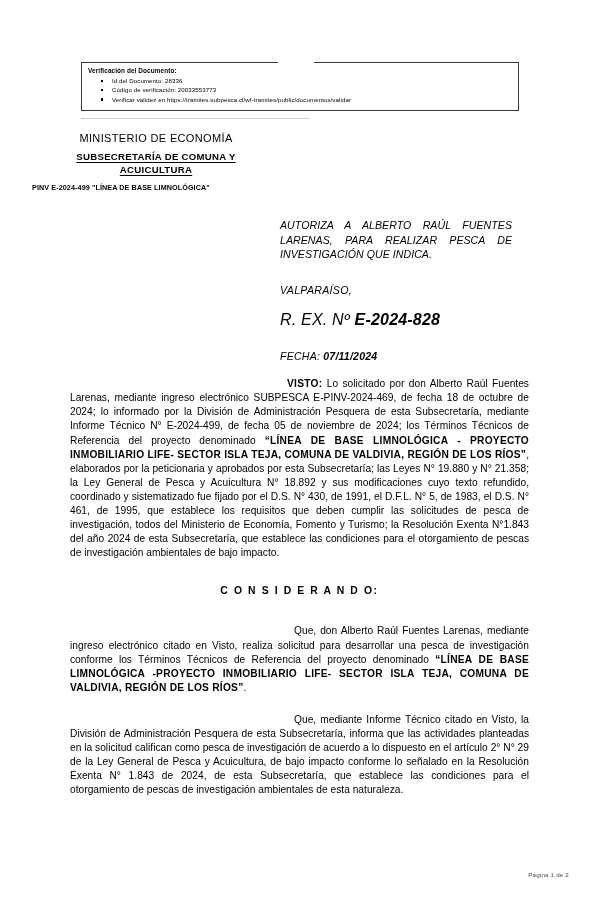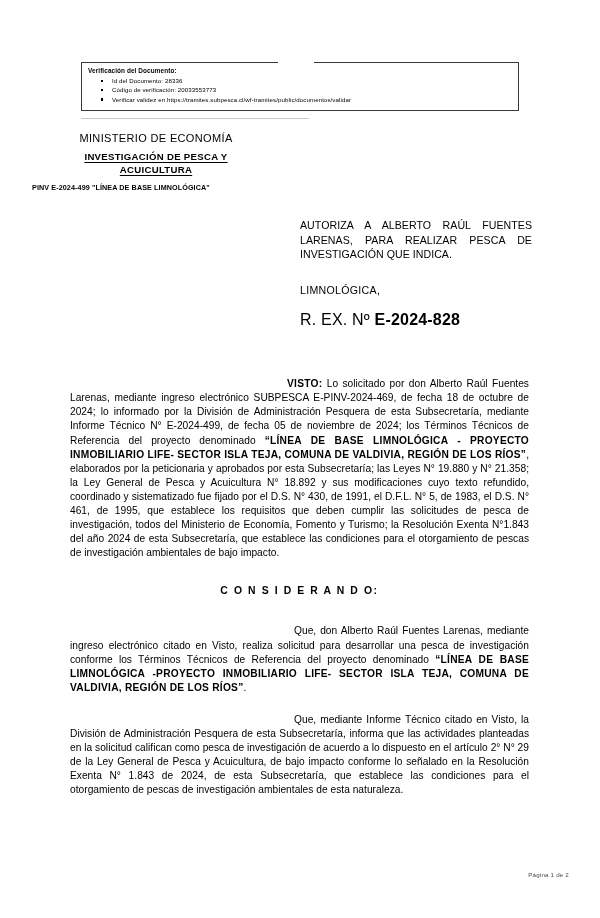--- a/index.html
+++ b/index.html
@@ -108,23 +108,24 @@
     font-weight: bold;
     letter-spacing: 0.1px;
     text-align: left;
     padding-left: 12px;
     white-space: nowrap;
   }
 
   
   #rightcol {
     position: absolute;
-    left: 300px;
+    left: 280px;
     top: 218px;
     width: 232px;
+    font-style: italic;
   }
   #resolution-subject {
     font-size: 10.6px;
     line-height: 14.6px;
     text-align: justify;
     letter-spacing: 0.05px;
   }
   #place-line {
     margin-top: 22px;
     font-size: 10.6px;
@@ -207,31 +208,34 @@
       <li>Código de verificación: 20033553773</li>
       <li>Verificar validez en https://tramites.subpesca.cl/wf-tramites/public/documentos/validar</li>
     </ul>
   </div>
 </div>
 <div id="stamp-rule"></div>
 
 <div id="letterhead">
   <div class="ministry-line">MINISTERIO DE ECONOMÍA</div>
   <div id="subsec">
-    <span>INVESTIGACIÓN DE PESCA Y</span><br>
+    <span>SUBSECRETARÍA DE COMUNA Y</span><br>
     <span>ACUICULTURA</span>
   </div>
   <div id="pinv-line">PINV E-2024-499 "LÍNEA DE BASE LIMNOLÓGICA"</div>
 </div>
 
 <div id="rightcol">
   <div id="resolution-subject">AUTORIZA A ALBERTO RAÚL FUENTES LARENAS, PARA REALIZAR PESCA DE INVESTIGACIÓN QUE INDICA.</div>
-  <div id="place-line">LIMNOLÓGICA,</div>
+  <div id="place-line">VALPARAÍSO,</div>
   <div id="res-number">
     <span>R. EX. Nº </span><b>E-2024-828</b>
+  </div>
+  <div id="date-line">
+    <span>FECHA: </span><b>07/11/2024</b>
   </div>
 </div>
 
 <div id="body-block">
 
   <p class="para">
     <span class="indent-lead"></span><b class="tight">VISTO:</b><span> Lo solicitado por don Alberto Raúl Fuentes Larenas, mediante ingreso electrónico SUBPESCA E-PINV-2024-469, de fecha 18 de octubre de 2024; lo informado por la División de Administración Pesquera de esta Subsecretaría, mediante Informe Técnico N° E-2024-499, de fecha 05 de noviembre de 2024; los Términos Técnicos de Referencia del proyecto denominado </span><b class="tight">“LÍNEA DE BASE LIMNOLÓGICA - PROYECTO INMOBILIARIO LIFE- SECTOR ISLA TEJA, COMUNA DE VALDIVIA, REGIÓN DE LOS RÍOS”</b><span>, elaborados por la peticionaria y aprobados por esta Subsecretaría; las Leyes N° 19.880 y N° 21.358; la Ley General de Pesca y Acuicultura N° 18.892 y sus modificaciones cuyo texto refundido, coordinado y sistematizado fue fijado por el D.S. N° 430, de 1991, el D.F.L. N° 5, de 1983, el D.S. N° 461, de 1995, que establece los requisitos que deben cumplir las solicitudes de pesca de investigación, todos del Ministerio de Economía, Fomento y Turismo; la Resolución Exenta N°1.843 del año 2024 de esta Subsecretaría, que establece las condiciones para el otorgamiento de pescas de investigación ambientales de bajo impacto.</span>
   </p>
 
   <div id="considerando-wrap">

